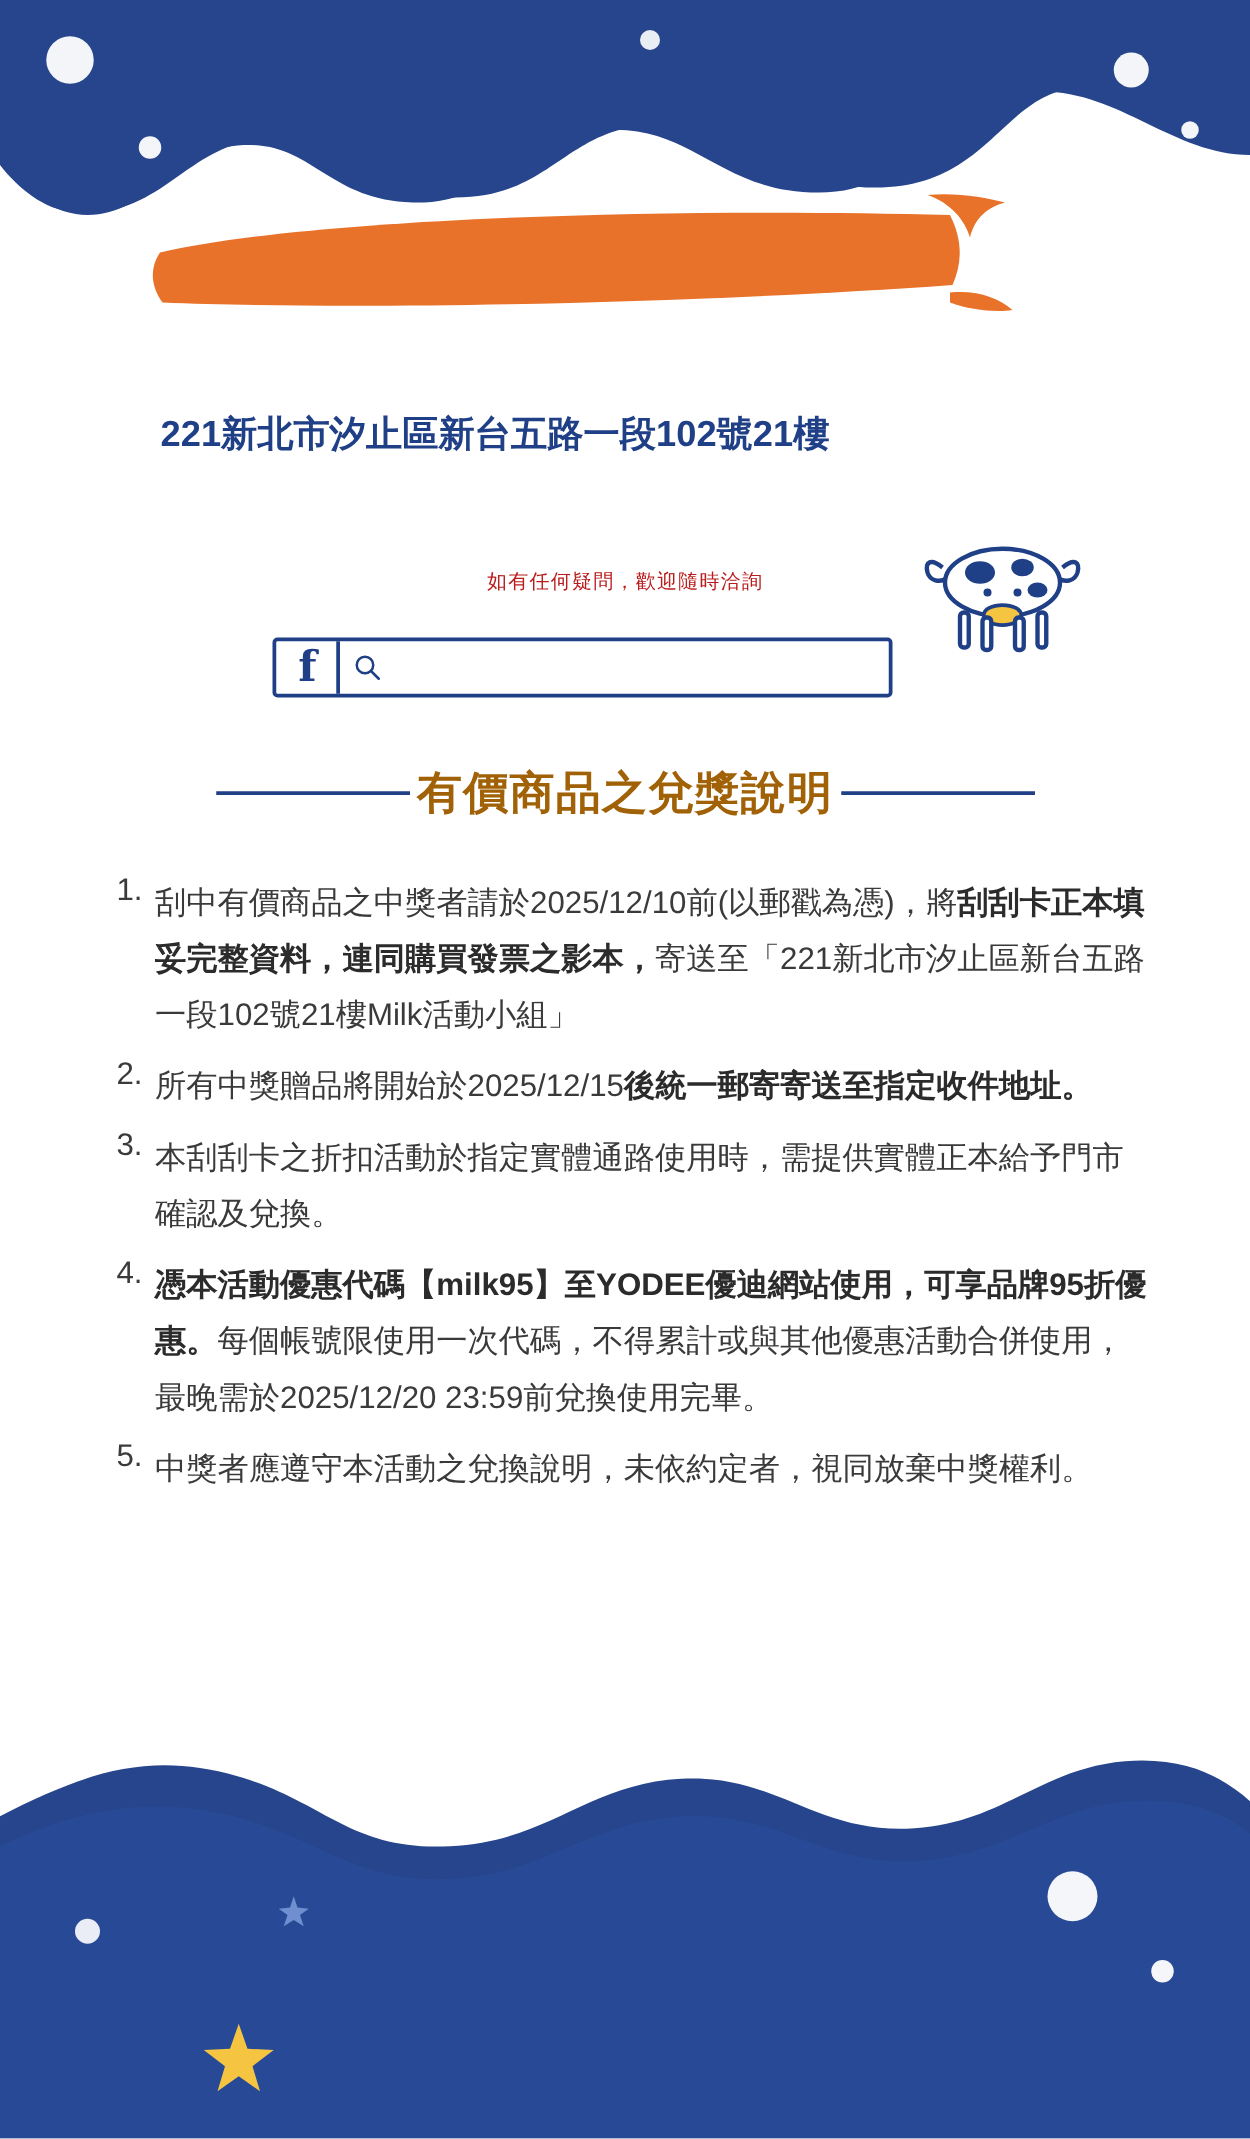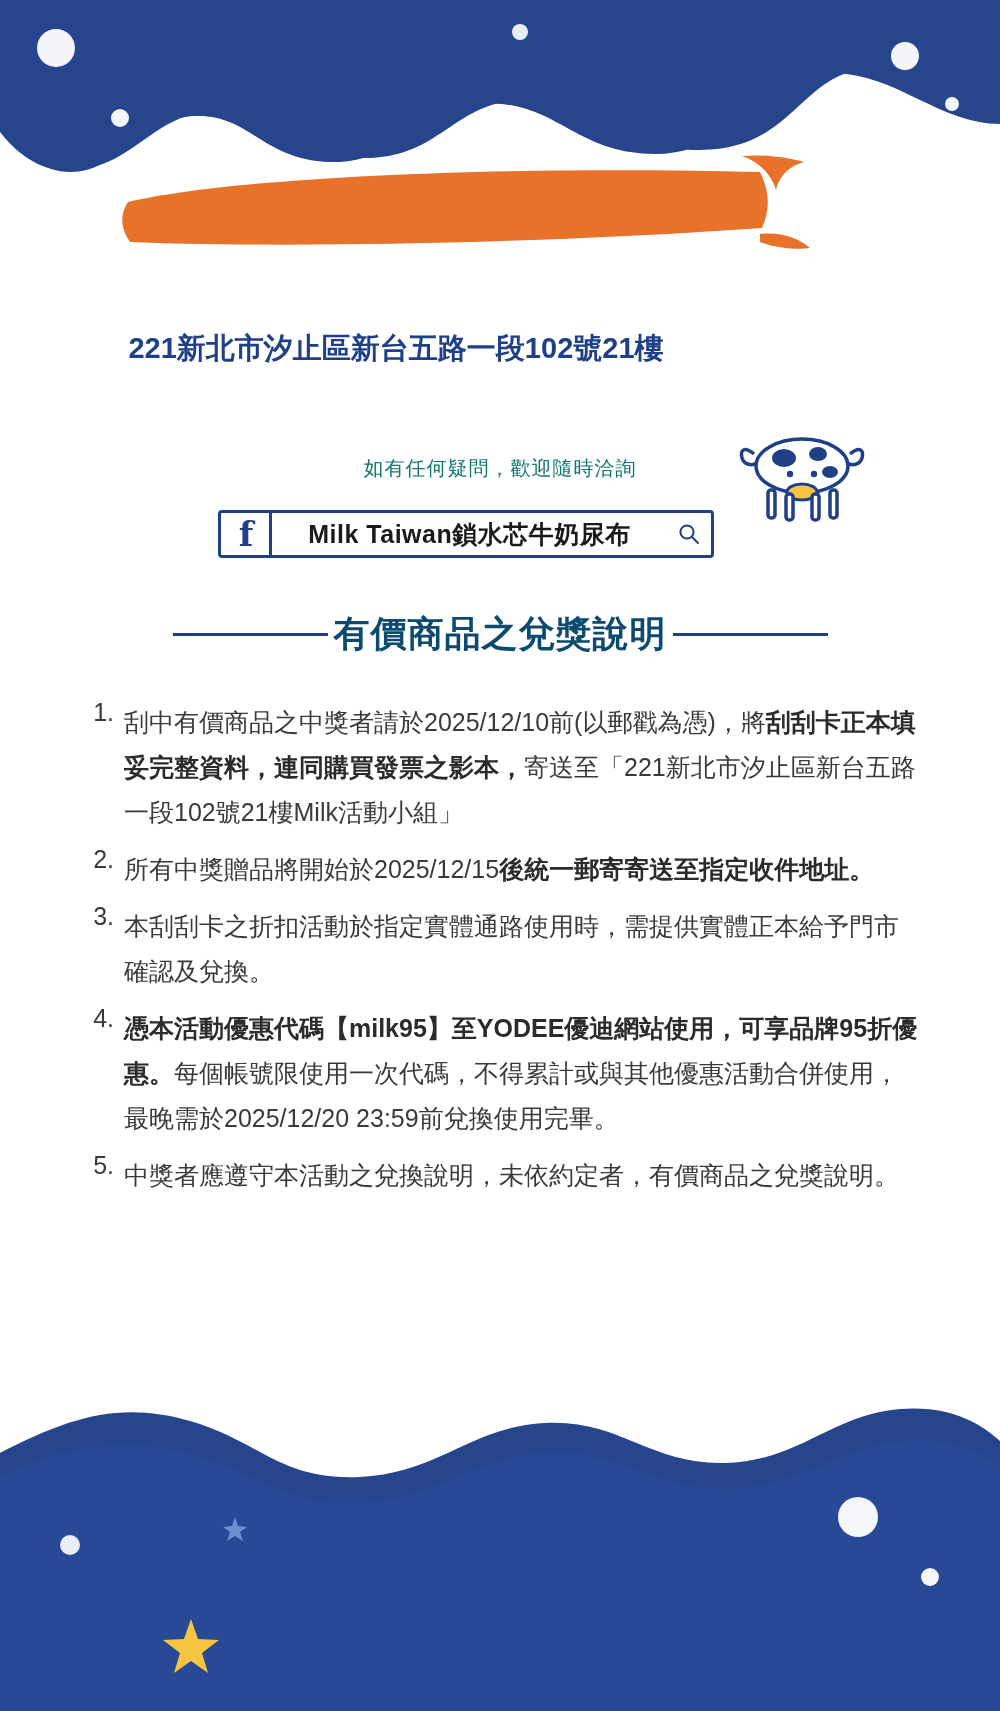--- a/index.html
+++ b/index.html
@@ -72,22 +72,22 @@
     font-weight: bold;
     line-height: 46px;
   }
 
   .inquiry {
     position: absolute;
     top: 455px;
     left: 0;
     width: 1000px;
     text-align: center;
-    color: #0f766e;
-    font-size: 20px;
+    color: #b91c1c;
+    font-size: 16px;
     letter-spacing: 1px;
   }
 
   
   .fb-bar {
     position: absolute;
     top: 510px;
     left: 218px;
     width: 496px;
     height: 48px;
@@ -149,21 +149,21 @@
     display: flex;
     align-items: center;
     justify-content: center;
   }
   .rule {
     height: 3px;
     background: #1f3f86;
     width: 155px;
   }
   .section-title {
-    color: #0c4a6e;
+    color: #a16207;
     font-size: 36px;
     font-weight: bold;
     padding: 0 6px;
     letter-spacing: 1px;
     white-space: nowrap;
   }
 
   
   .notes {
     position: absolute;
@@ -255,21 +255,20 @@
       <rect x="30" y="58" width="7" height="28" rx="3" fill="#ffffff" stroke="#1f3f86" stroke-width="3.5"></rect>
       <rect x="48" y="62" width="7" height="26" rx="3" fill="#ffffff" stroke="#1f3f86" stroke-width="3.5"></rect>
       <rect x="74" y="62" width="7" height="26" rx="3" fill="#ffffff" stroke="#1f3f86" stroke-width="3.5"></rect>
       <rect x="92" y="58" width="7" height="28" rx="3" fill="#ffffff" stroke="#1f3f86" stroke-width="3.5"></rect>
     </svg>
   </div>
 
   <div class="fb-bar">
     <span class="fb-icon">f</span>
     <span class="fb-divider"></span>
-    <span class="fb-text">Milk Taiwan鎖水芯牛奶尿布</span>
     <span class="fb-search">
       <svg width="24" height="24" viewBox="0 0 24 24" xmlns="http://www.w3.org/2000/svg">
         <circle cx="10" cy="10" r="6.6" fill="none" stroke="#1f3f86" stroke-width="2"></circle>
         <line x1="15" y1="15" x2="21" y2="21" stroke="#1f3f86" stroke-width="2" stroke-linecap="round"></line>
       </svg>
     </span>
   </div>
 
   <div class="section-head">
     <span class="rule"></span>
@@ -289,21 +288,21 @@
       <li class="note-item">
         <span class="note-num">3.</span>
         <span class="note-body"><span>本刮刮卡之折扣活動於指定實體通路使用時，需提供實體正本給予門市確認及兌換。</span></span>
       </li>
       <li class="note-item">
         <span class="note-num">4.</span>
         <span class="note-body"><span class="b">憑本活動優惠代碼【milk95】至YODEE優迪網站使用，可享品牌95折優惠。</span><span>每個帳號限使用一次代碼，不得累計或與其他優惠活動合併使用，最晚需於2025/12/20 23:59前兌換使用完畢。</span></span>
       </li>
       <li class="note-item">
         <span class="note-num">5.</span>
-        <span class="note-body"><span>中獎者應遵守本活動之兌換說明，未依約定者，有價商品之兌獎說明。</span></span>
+        <span class="note-body"><span>中獎者應遵守本活動之兌換說明，未依約定者，視同放棄中獎權利。</span></span>
       </li>
     </ol>
 
   <div class="bg-bottom">
     <svg width="1000" height="380" viewBox="0 0 1000 380" xmlns="http://www.w3.org/2000/svg">
       <path d="M0,122 C70,86 120,70 190,90 C260,110 280,150 360,146 C440,142 470,96 545,92 C620,88 650,134 725,132 C800,130 830,84 900,78 C950,74 980,92 1000,110 L1000,380 L0,380 Z" fill="#26458c"></path>
       <path d="M0,146 C60,116 126,104 194,124 C262,144 288,176 362,172 C436,168 472,126 546,122 C620,118 656,160 728,158 C800,156 838,116 902,110 C950,106 982,120 1000,136 L1000,380 L0,380 Z" fill="#2a4d9b" opacity="0.65"></path>
       <circle cx="858" cy="186" r="20" fill="#ffffff" opacity="0.95"></circle>
       <circle cx="930" cy="246" r="9" fill="#ffffff" opacity="0.95"></circle>
       <circle cx="70" cy="214" r="10" fill="#ffffff" opacity="0.9"></circle>

